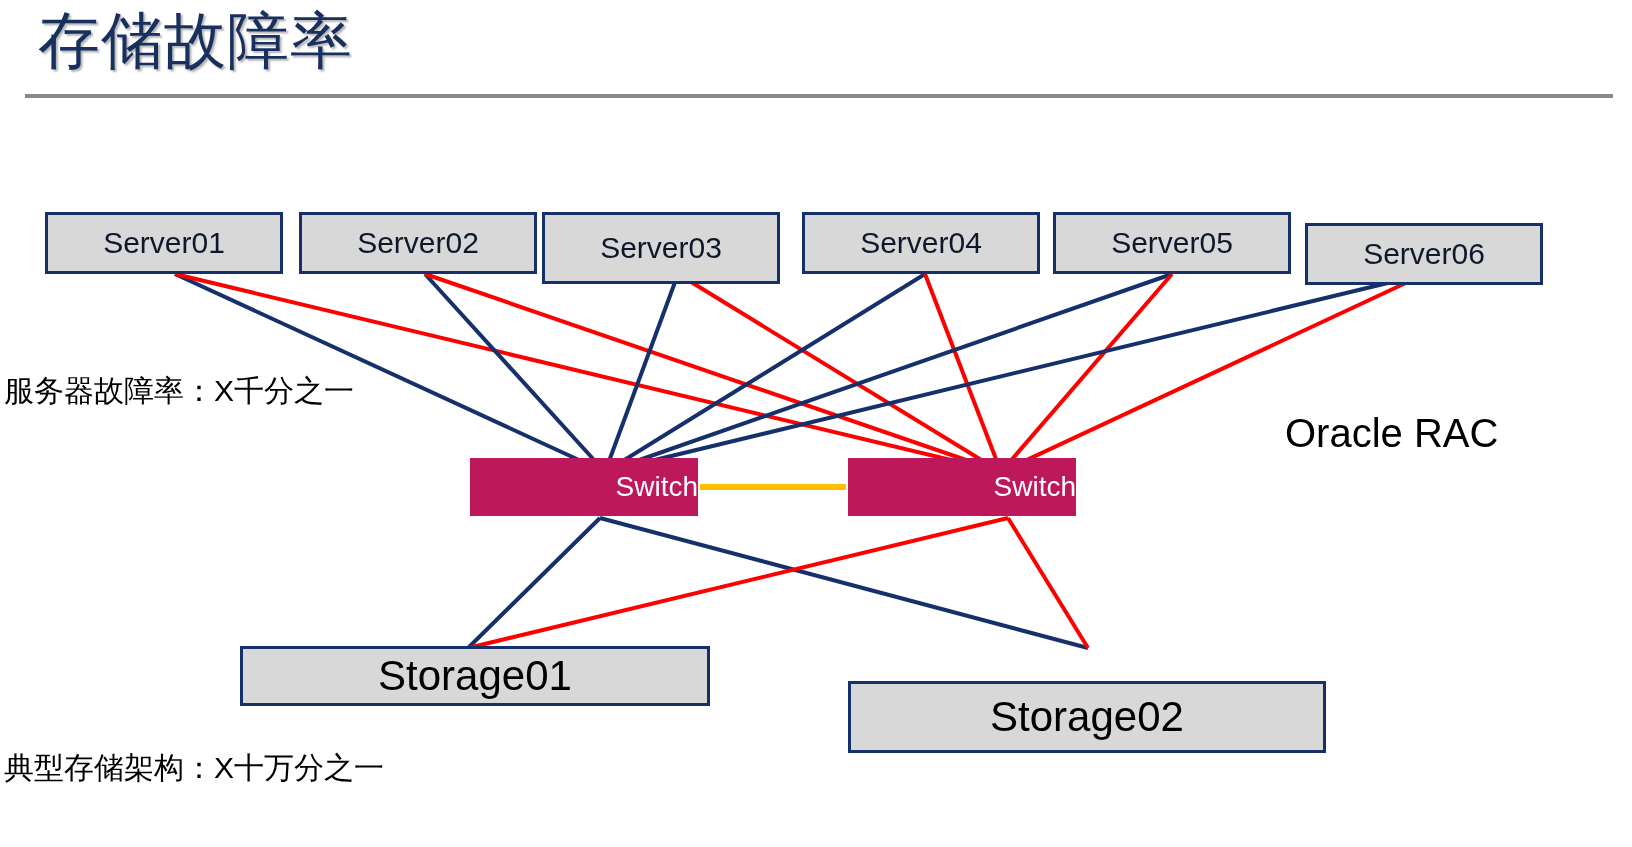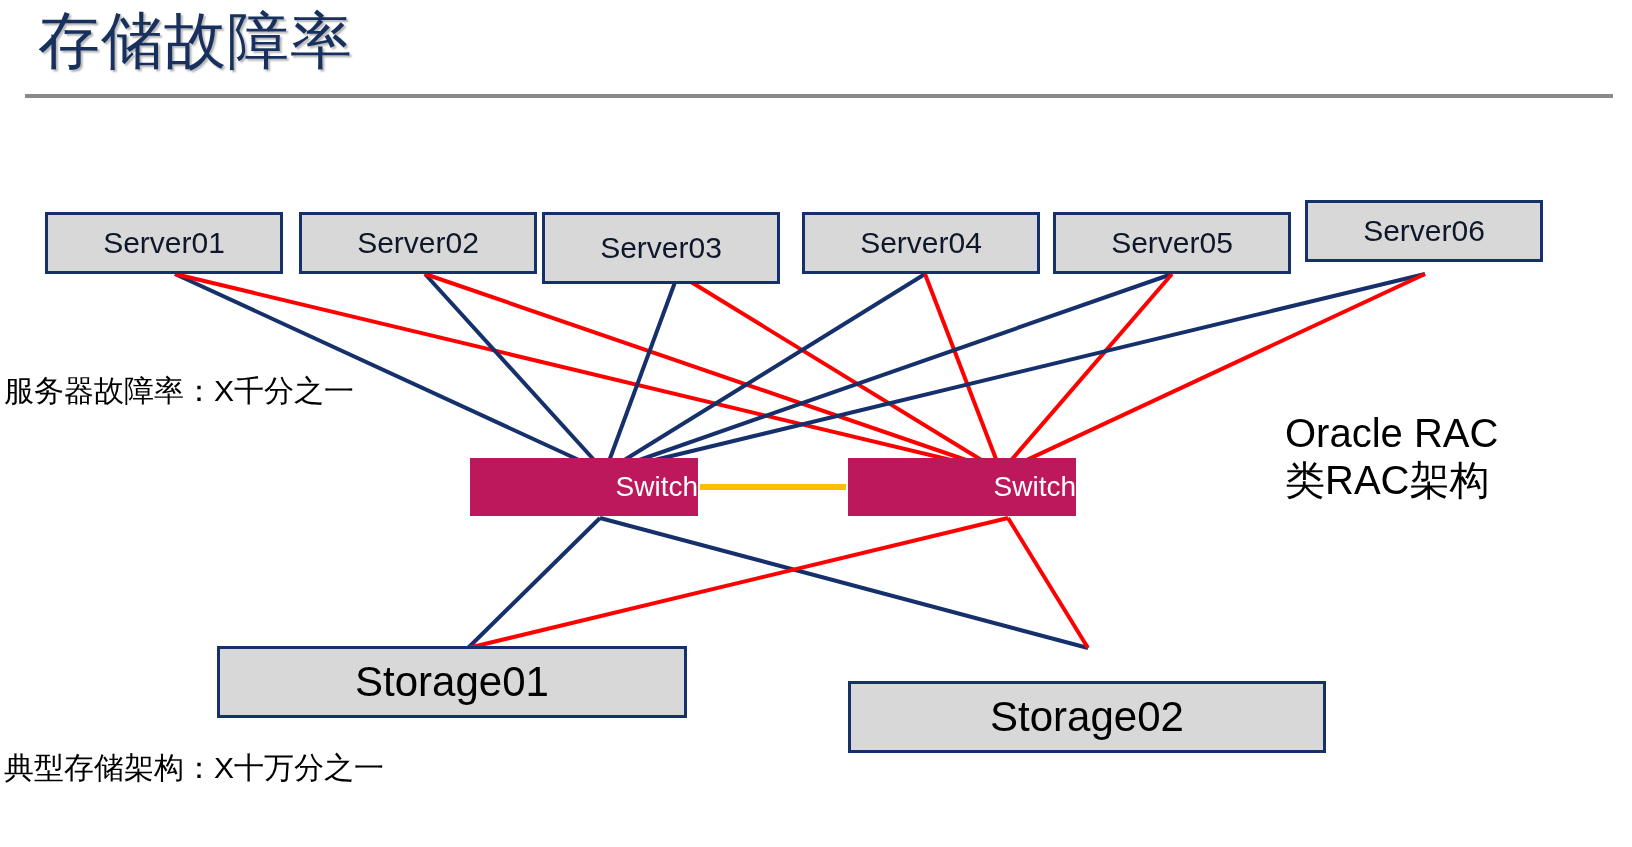--- a/index.html
+++ b/index.html
@@ -139,37 +139,36 @@
     </div>
     <div class="node server-node" style="left: 542px; top: 212px; width: 238px; height: 72px;">
       <span>Server03</span>
     </div>
     <div class="node server-node" style="left: 802px; top: 212px; width: 238px; height: 62px;">
       <span>Server04</span>
     </div>
     <div class="node server-node" style="left: 1053px; top: 212px; width: 238px; height: 62px;">
       <span>Server05</span>
     </div>
-    <div class="node server-node" style="left: 1305px; top: 200px; width: 238px; height: 62px;">
+    <div class="node server-node" style="left: 1305px; top: 223px; width: 238px; height: 62px;">
       <span>Server06</span>
     </div>
     <div class="node switch-node" style="left: 470px; top: 458px; width: 228px; height: 58px;">
       <span>Switch</span>
     </div>
     <div class="node switch-node" style="left: 848px; top: 458px; width: 228px; height: 58px;">
       <span>Switch</span>
     </div>
-    <div class="node storage-node" style="left: 217px; top: 646px; width: 470px; height: 72px; align-items: center;">
+    <div class="node storage-node" style="left: 240px; top: 646px; width: 470px; height: 60px; align-items: center;">
       <span>Storage01</span>
     </div>
     <div class="node storage-node" style="left: 848px; top: 681px; width: 478px; height: 72px;">
       <span>Storage02</span>
     </div>
   </div>
 
 <div class="annotation" id="server-failure-note">服务器故障率：X千分之一</div>
 
 <div class="annotation" id="storage-failure-note">典型存储架构：X十万分之一</div>
 
 <div class="annotation" id="cluster-note">
   <div>Oracle RAC</div>
-  <div>类RAC架构</div>
 </div>
 
 </body></html>

